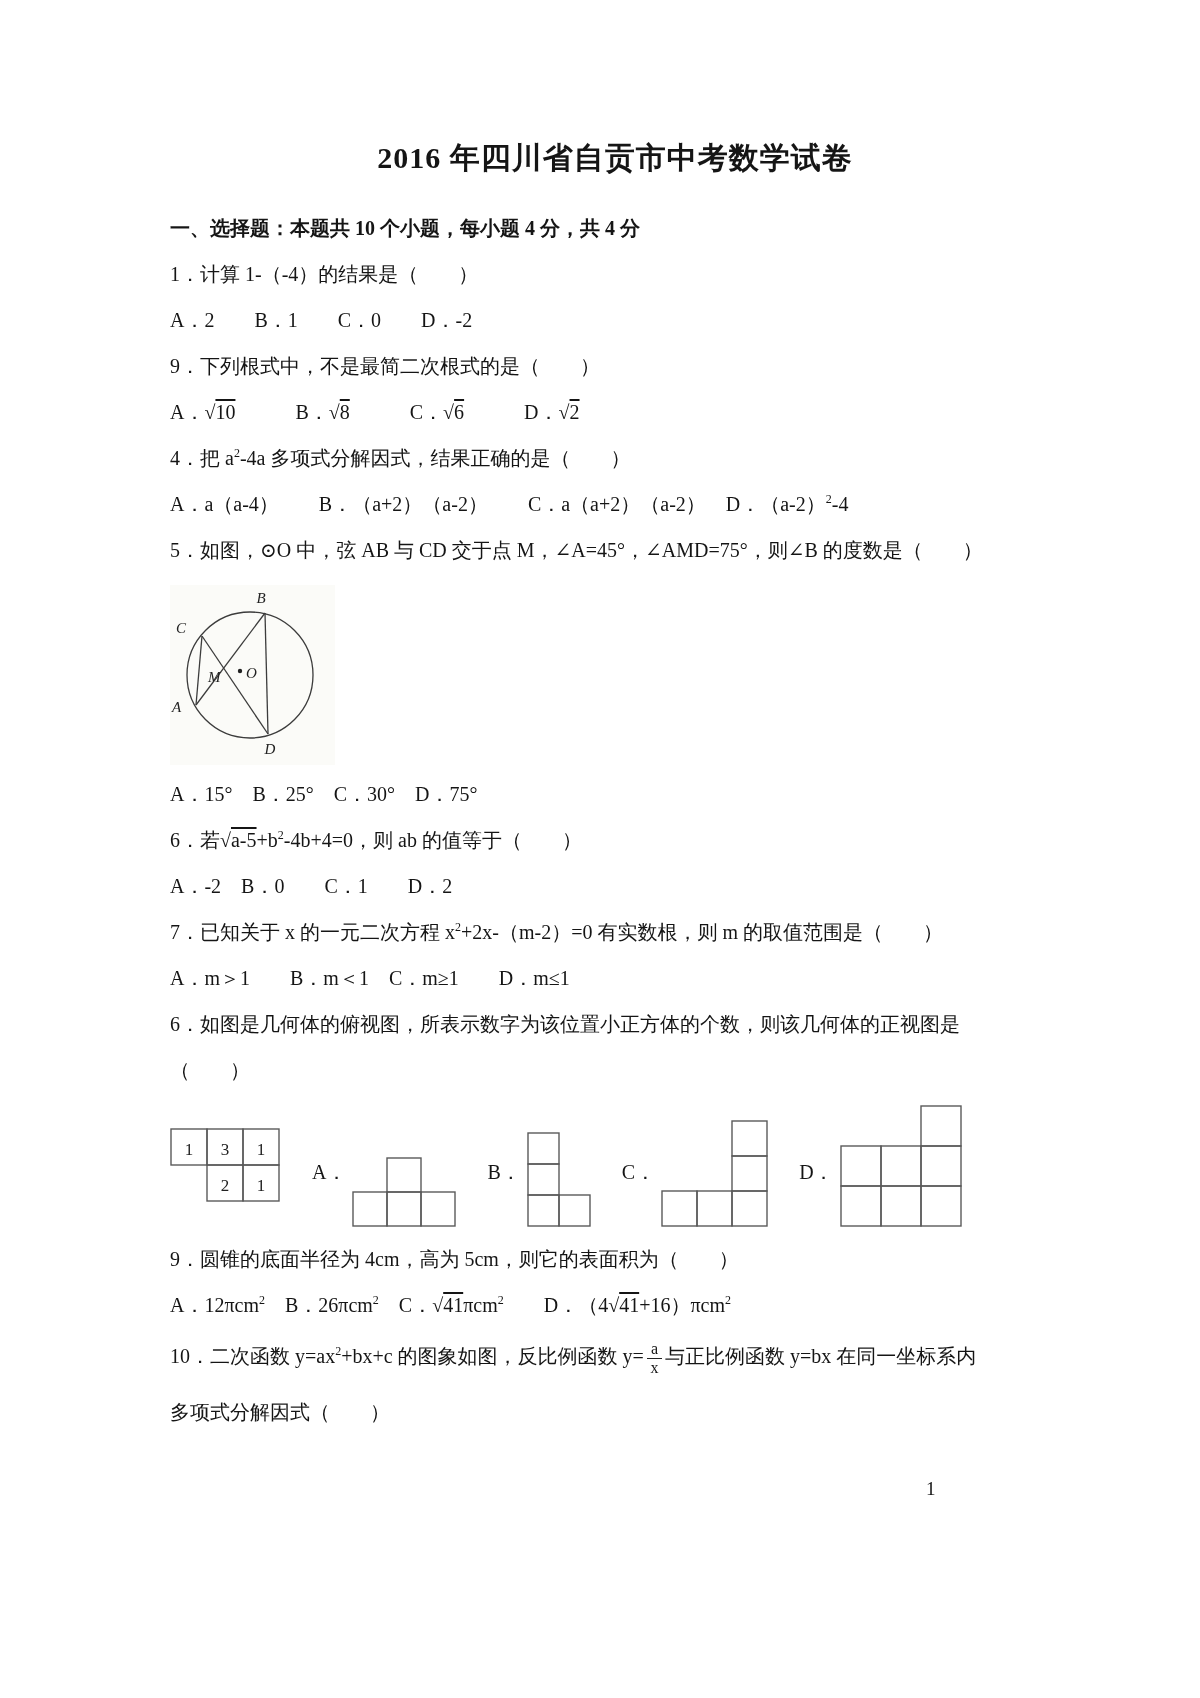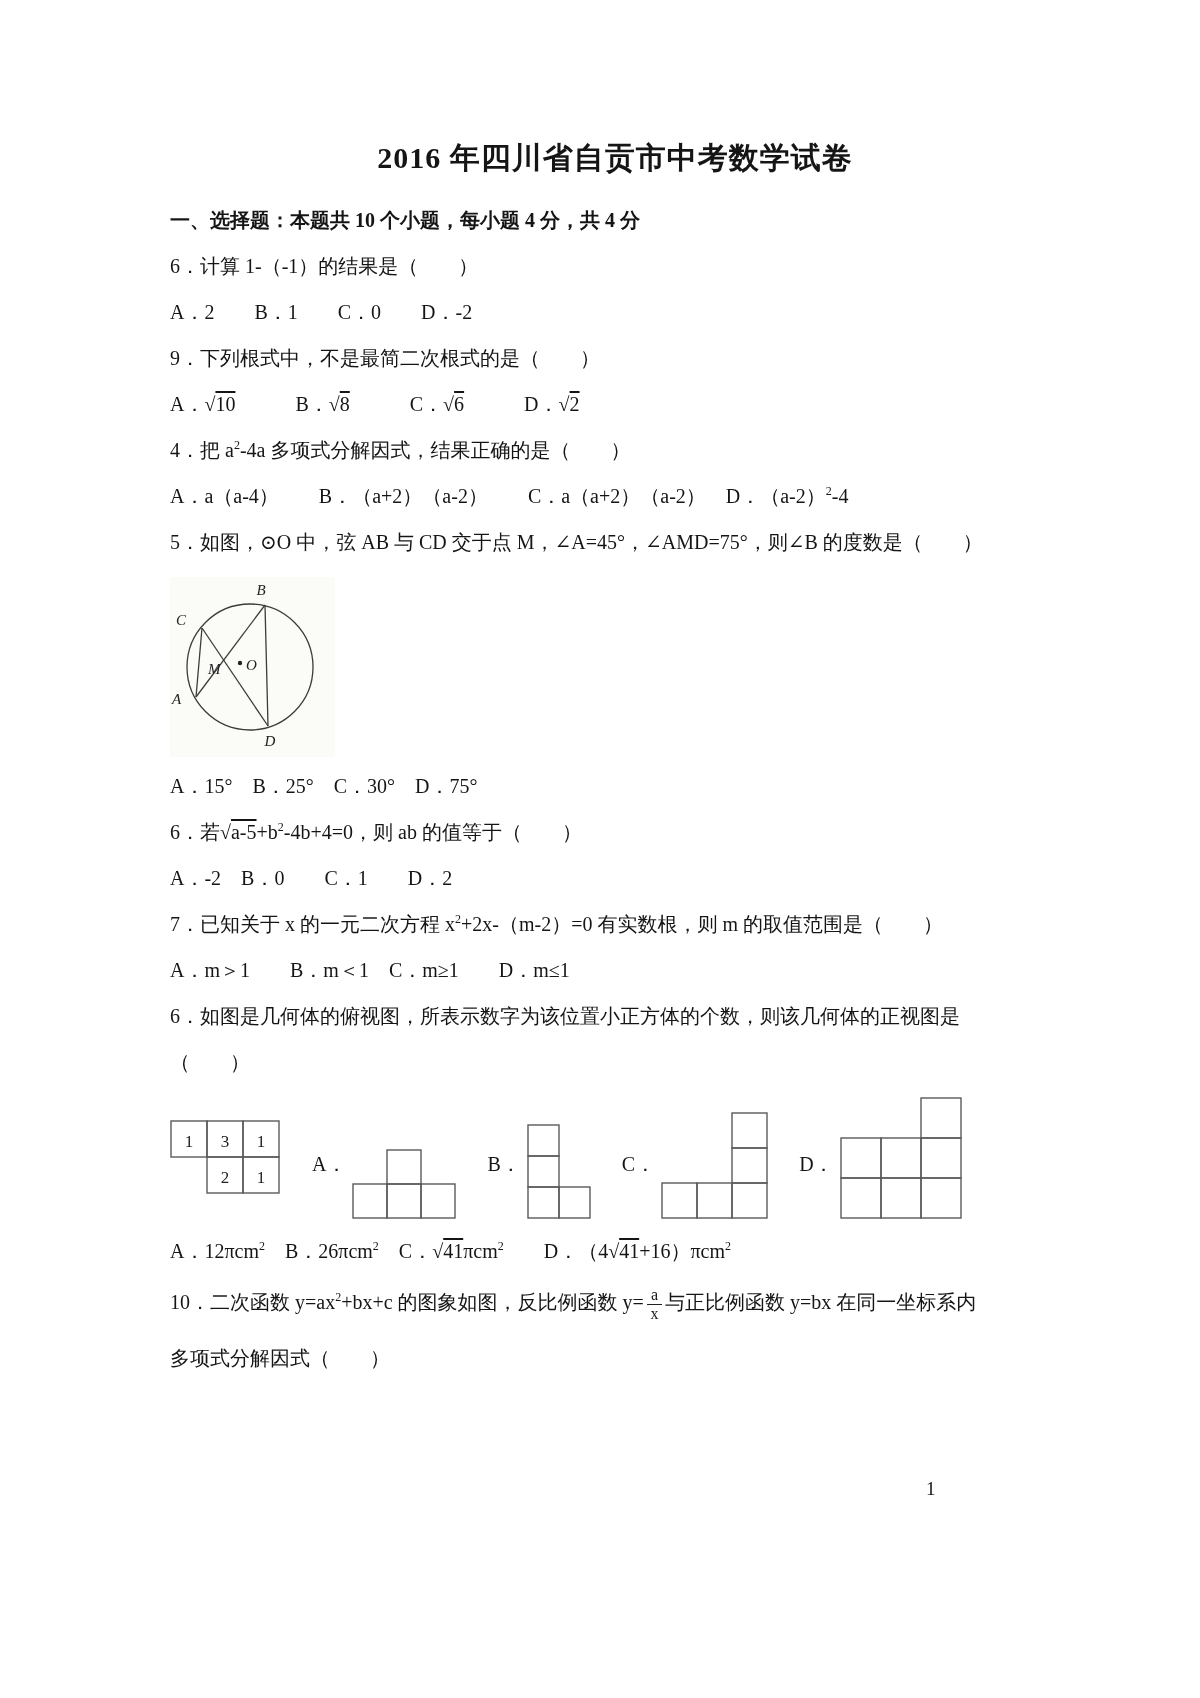--- a/index.html
+++ b/index.html
@@ -1,20 +1,20 @@
 <!DOCTYPE html>
 <html><head>
 <meta charset="utf-8">
 <style>
   *{box-sizing:border-box;}
   html,body{margin:0;padding:0;}
   body{width:1200px;height:1698px;background:#ffffff;font-family:"Liberation Serif","DejaVu Serif",serif;color:#151515;}
   .page{position:relative;width:1200px;height:1698px;overflow:hidden;background:#fff;}
   .content{position:absolute;left:170px;top:138px;width:890px;}
-  .title{margin:0 0 30px;text-align:center;font-size:30px;font-weight:700;letter-spacing:1px;}
+  .title{margin:0 0 38px;text-align:center;font-size:30px;font-weight:700;letter-spacing:1px;}
   .section{font-weight:700;font-size:21px;}
   .line{margin:16px 0 23px;font-size:20px;line-height:23px;white-space:nowrap;}
   sup{font-size:60%;line-height:0;vertical-align:super;}
   .rad{white-space:nowrap;}
   .rad .rb{text-decoration:overline;}
   .frac{display:inline-block;vertical-align:-0.65em;text-align:center;font-size:0.8em;line-height:1.15;margin:0 3px;}
   .frac .fn{display:block;border-bottom:1.5px solid #222;padding:0 4px;}
   .frac .fd{display:block;}
   .fig5{margin:2px 0 18px;}
   .fig5 svg{background:#fbfbf8;display:block;}
@@ -30,21 +30,21 @@
 </style>
 </head>
 <body>
 
 <div class="page">
   <div class="content">
 
     <h1 class="title">2016 年四川省自贡市中考数学试卷</h1>
     <p class="line section">一、选择题：本题共 10 个小题，每小题 4 分，共 4 分</p>
 
-    <p class="line">6．计算 1-（-1）的结果是（　　）</p>
+    <p class="line">1．计算 1-（-4）的结果是（　　）</p>
     <p class="line">A．2　　B．1　　C．0　　D．-2</p>
 
 
     <p class="line">9．下列根式中，不是最简二次根式的是（　　）</p>
     <p class="line">A．<span class="rad"><span class="rs">√</span><span class="rb">10</span></span>　　　B．<span class="rad"><span class="rs">√</span><span class="rb">8</span></span>　　　C．<span class="rad"><span class="rs">√</span><span class="rb">6</span></span>　　　D．<span class="rad"><span class="rs">√</span><span class="rb">2</span></span></p>
 
     <p class="line">4．把 a<sup>2</sup>-4a 多项式分解因式，结果正确的是（　　）</p>
     <p class="line">A．a（a-4）　　B．（a+2）（a-2）　　C．a（a+2）（a-2）　D．（a-2）<sup>2</sup>-4</p>
 
     <p class="line">5．如图，⊙O 中，弦 AB 与 CD 交于点 M，∠A=45°，∠AMD=75°，则∠B 的度数是（　　）</p>
@@ -121,20 +121,21 @@
         <rect class="cell" x="1" y="41" width="40" height="40"></rect>
         <rect class="cell" x="1" y="81" width="40" height="40"></rect>
         <rect class="cell" x="41" y="41" width="40" height="40"></rect>
         <rect class="cell" x="41" y="81" width="40" height="40"></rect>
         <rect class="cell" x="81" y="1" width="40" height="40"></rect>
         <rect class="cell" x="81" y="41" width="40" height="40"></rect>
         <rect class="cell" x="81" y="81" width="40" height="40"></rect>
       </svg>
     </div>
 
+    <p class="line">9．圆锥的底面半径为 4cm，高为 5cm，则它的表面积为（　　）</p>
     <p class="line">A．12πcm<sup>2</sup>　B．26πcm<sup>2</sup>　C．<span class="rad"><span class="rs">√</span><span class="rb">41</span></span>πcm<sup>2</sup>　　D．（4<span class="rad"><span class="rs">√</span><span class="rb">41</span></span>+16）πcm<sup>2</sup></p>
 
     <p class="line">10．二次函数 y=ax<sup>2</sup>+bx+c 的图象如图，反比例函数 y=<span class="frac"><span class="fn">a</span><span class="fd">x</span></span>与正比例函数 y=bx 在同一坐标系内</p>
     <p class="line">多项式分解因式（　　）</p>
 
   </div>
 
   <div class="pageno">1</div>
 </div>
 

